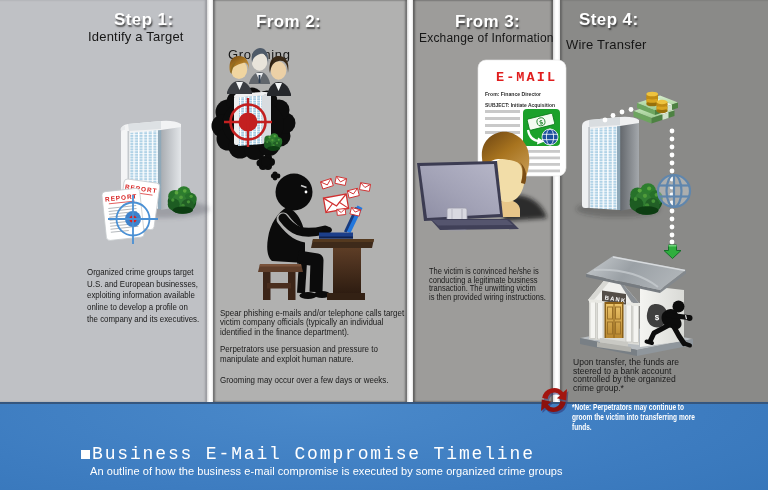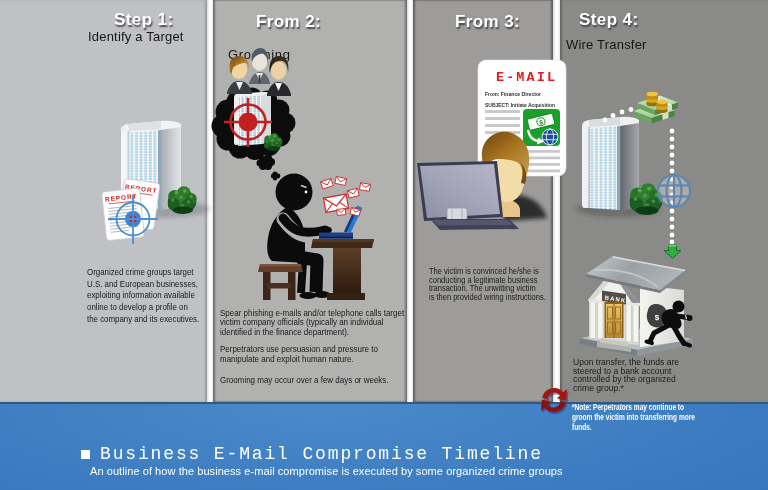--- a/index.html
+++ b/index.html
@@ -12,21 +12,21 @@
 #g2{left:407px;width:6px;background:linear-gradient(90deg,#d8d8d8,#fff 40%,#fff 70%,#e4e4e4);}
 #c3{left:413px;width:140px;background:#9d9c9a;box-shadow:inset 2px 0 2px rgba(50,50,50,.55), inset -2px 0 2px rgba(50,50,50,.55);}
 #g3{left:553px;width:7px;background:linear-gradient(90deg,#d8d8d8,#fff 40%,#fff 70%,#e4e4e4);}
 #c4{left:560px;width:208px;background:#8a8a88;height:403px;box-shadow:inset 2px 0 2px rgba(50,50,50,.4);}
 .hdr{position:absolute;font-weight:bold;font-size:17px;color:#fff;text-shadow:1px 1.5px 1.5px rgba(55,55,55,.85);letter-spacing:.4px;margin-left:36px;}
 .sub{position:absolute;font-size:13px;color:#161616;letter-spacing:.2px;}
 .btxt{position:absolute;font-size:9.5px;color:#1a1a1a;transform-origin:0 0;}
 #banner{position:absolute;left:0;top:402px;width:768px;height:88px;
  background:radial-gradient(ellipse 760px 170px at 42% 8%,#4a89ca 0%,#3d7cc0 50%,#3171b5 100%);}
 #banner:before{content:"";position:absolute;left:0;top:0;width:768px;height:1.5px;background:#35567e;}
-#title{position:absolute;left:100px;top:444px;font-family:"Liberation Mono",monospace;font-size:18px;color:#fff;letter-spacing:1.85px;white-space:nowrap;}
+#title{position:absolute;left:92px;top:444px;font-family:"Liberation Mono",monospace;font-size:18px;color:#fff;letter-spacing:1.85px;white-space:nowrap;}
 #bullet{position:absolute;left:81px;top:450px;width:9px;height:9px;background:#fff;}
 #subtitle{position:absolute;left:90px;top:465px;font-size:11.5px;color:#fff;letter-spacing:.05px;white-space:nowrap;transform-origin:0 0;transform:scaleX(.96);}
 #note{position:absolute;left:572px;top:402px;font-size:8.5px;font-weight:bold;color:#fff;line-height:10px;transform-origin:0 0;transform:scaleX(.77);}
 svg{position:absolute;overflow:visible;}
 </style>
 </head>
 <body>
 <div id="stage">
   <div class="col" id="c1"></div>
   <div class="col" id="g1"></div>
@@ -506,20 +506,21 @@
         <path d="M542.2,397.9 A12,12 0 0 1 563.2,392.3 L567,389.1 L566.2,400.4 L556.8,398.2 L560.2,395.4 A7,7 0 0 0 547.6,398.9 Z" fill="#8c110d" transform="rotate(180 554 400)"></path>
       </g>
     </g>
   </svg>
 
   <div class="hdr" style="left:78px;top:10px;">Step 1:</div>
   <div class="sub" style="left:88px;top:29px;">Identify a Target</div>
   <div class="hdr" style="left:220px;top:12px;">From 2:</div>
   <div class="sub" style="left:228px;top:31px;letter-spacing:.7px;margin-top:16px;">Grooming</div>
   <div class="hdr" style="left:419px;top:12px;">From 3:</div>
+  <div class="sub" style="left:419px;top:31px;font-size:12px;">Exchange of Information</div>
   <div class="hdr" style="left:543px;top:10px;">Step 4:</div>
   <div class="sub" style="left:566px;top:29px;margin-top:8px;">Wire Transfer</div>
 
   <div class="btxt" style="left:87px;top:266px;line-height:11.7px;transform:scaleX(.83);">Organized crime groups target<br>U.S. and European businesses,<br>exploiting information available<br>online to develop a profile on<br>the company and its executives.</div>
   <div class="btxt" style="left:220px;top:308px;line-height:9.4px;transform:scaleX(.84);">Spear phishing e-mails and/or telephone calls target<br>victim company officials (typically an individual<br>identified in the finance department).</div>
   <div class="btxt" style="left:220px;top:344px;line-height:9.5px;transform:scaleX(.84);">Perpetrators use persuasion and pressure to<br>manipulate and exploit human nature.</div>
   <div class="btxt" style="left:220px;top:374px;transform:scaleX(.84);">Grooming may occur over a few days or weeks.</div>
   <div class="btxt" style="left:429px;top:267px;line-height:8.7px;transform:scaleX(.79);">The victim is convinced he/she is<br>conducting a legitimate business<br>transaction. The unwitting victim<br>is then provided wiring instructions.</div>
   <div class="btxt" style="left:573px;top:358px;line-height:8.6px;transform:scaleX(.9);">Upon transfer, the funds are<br>steered to a bank account<br>controlled by the organized<br>crime group.*</div>
 

